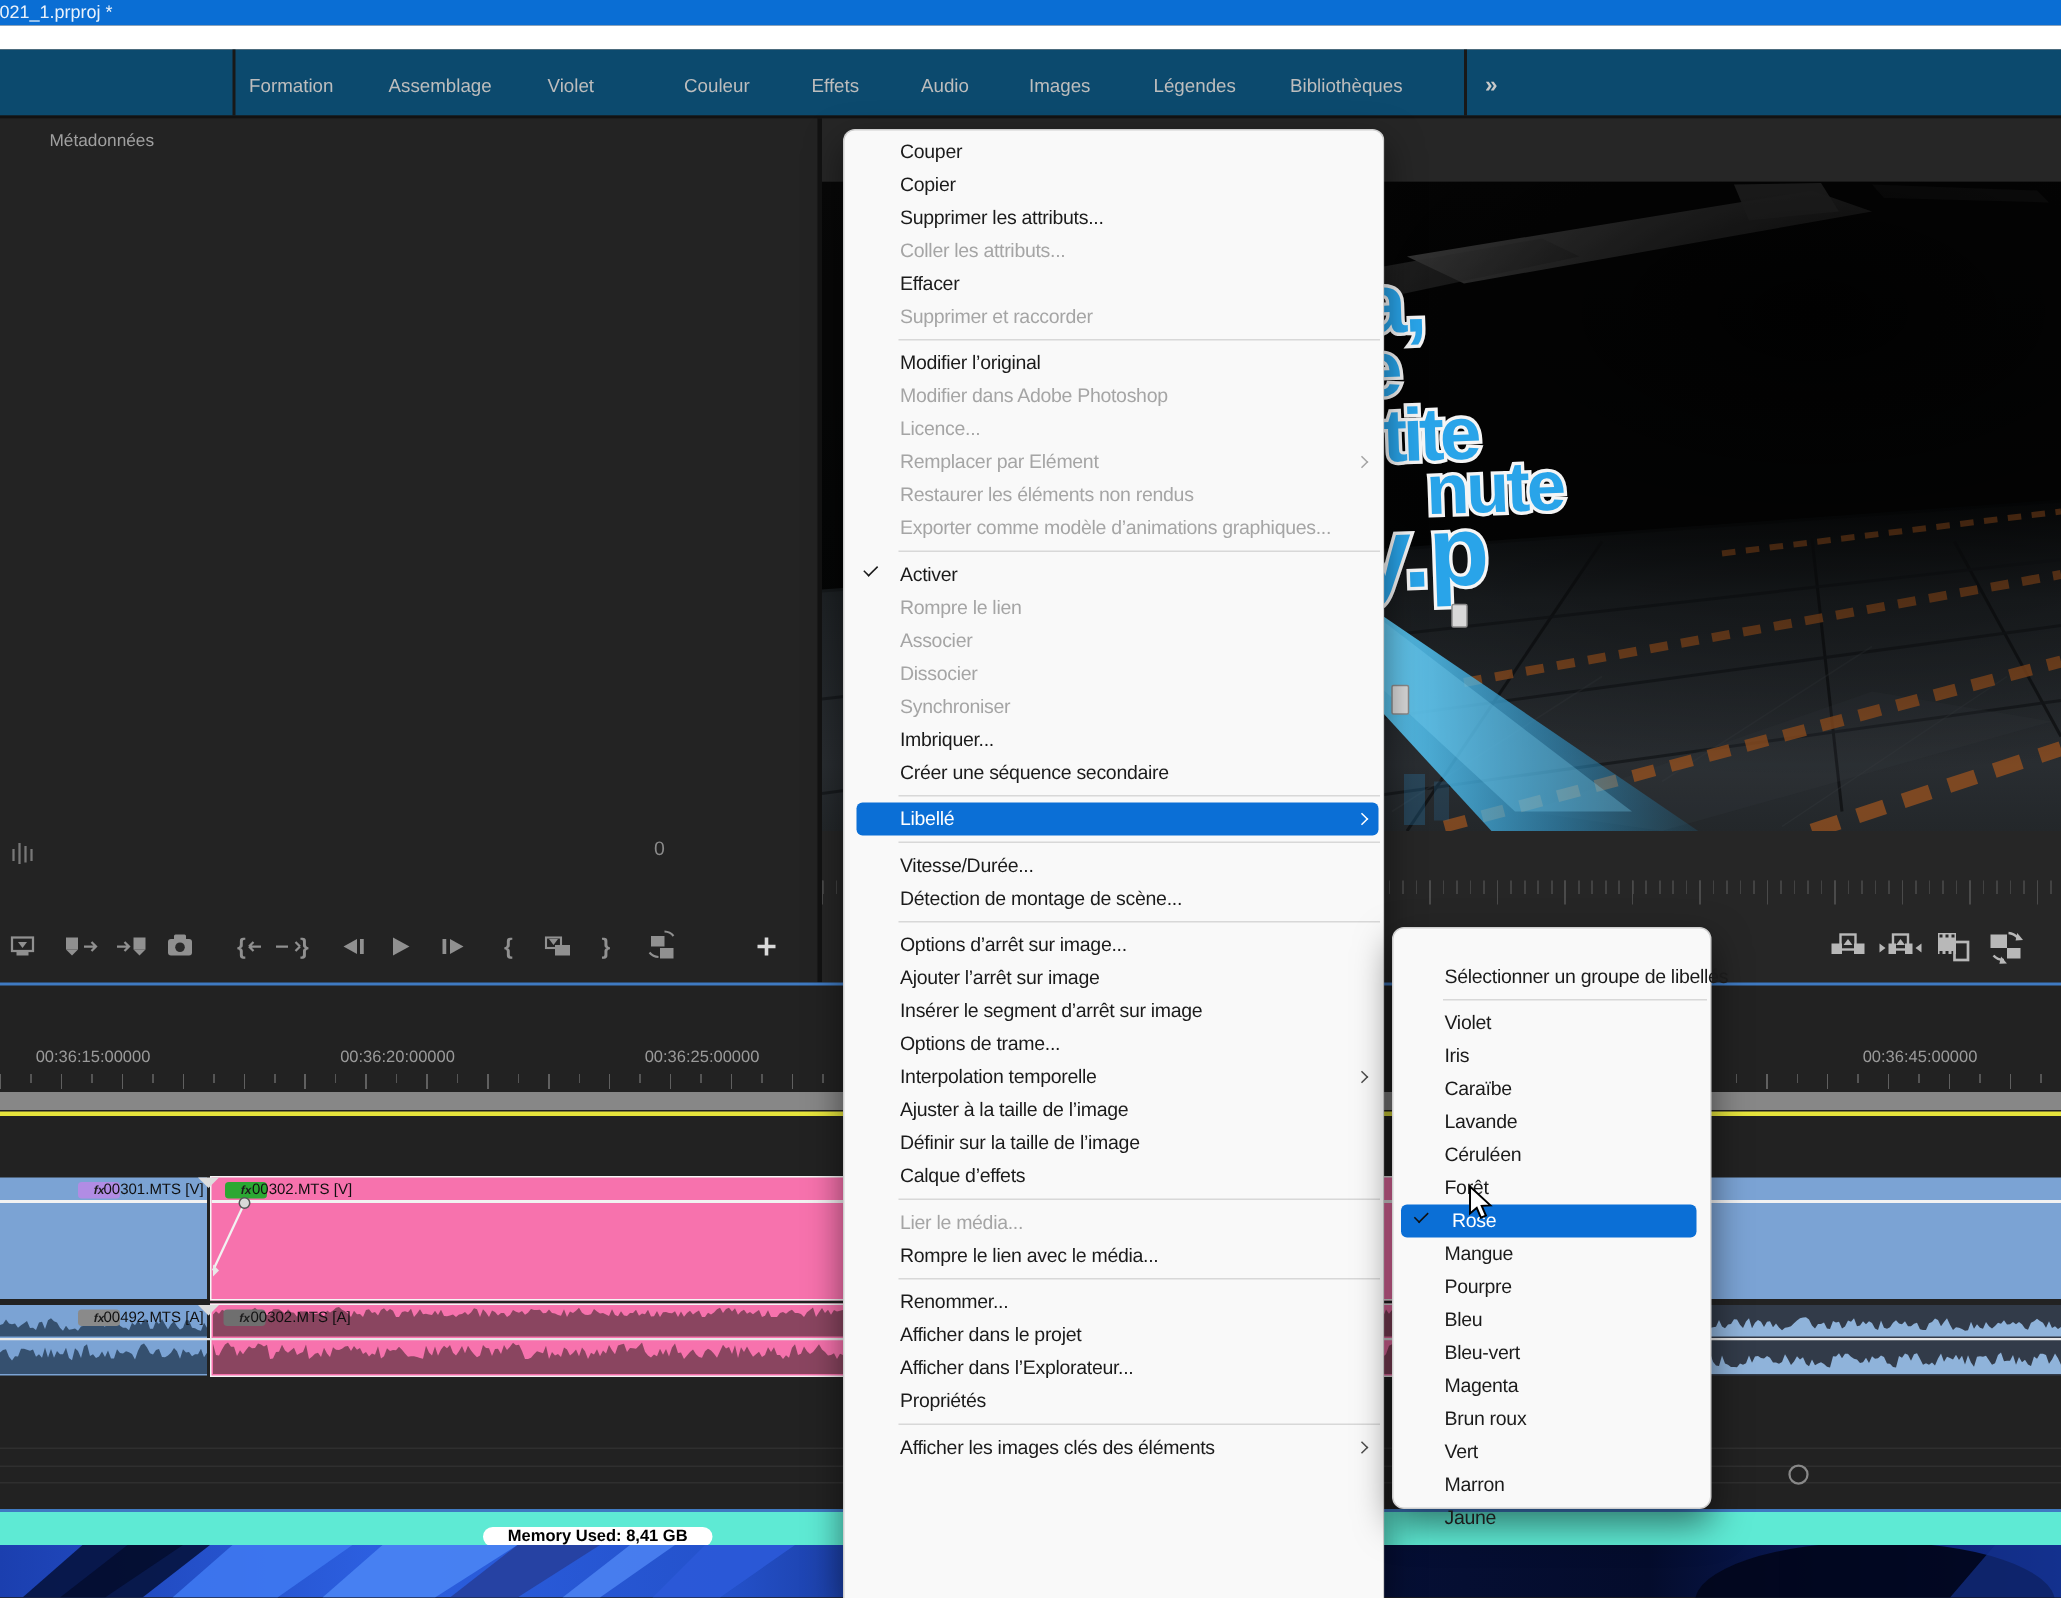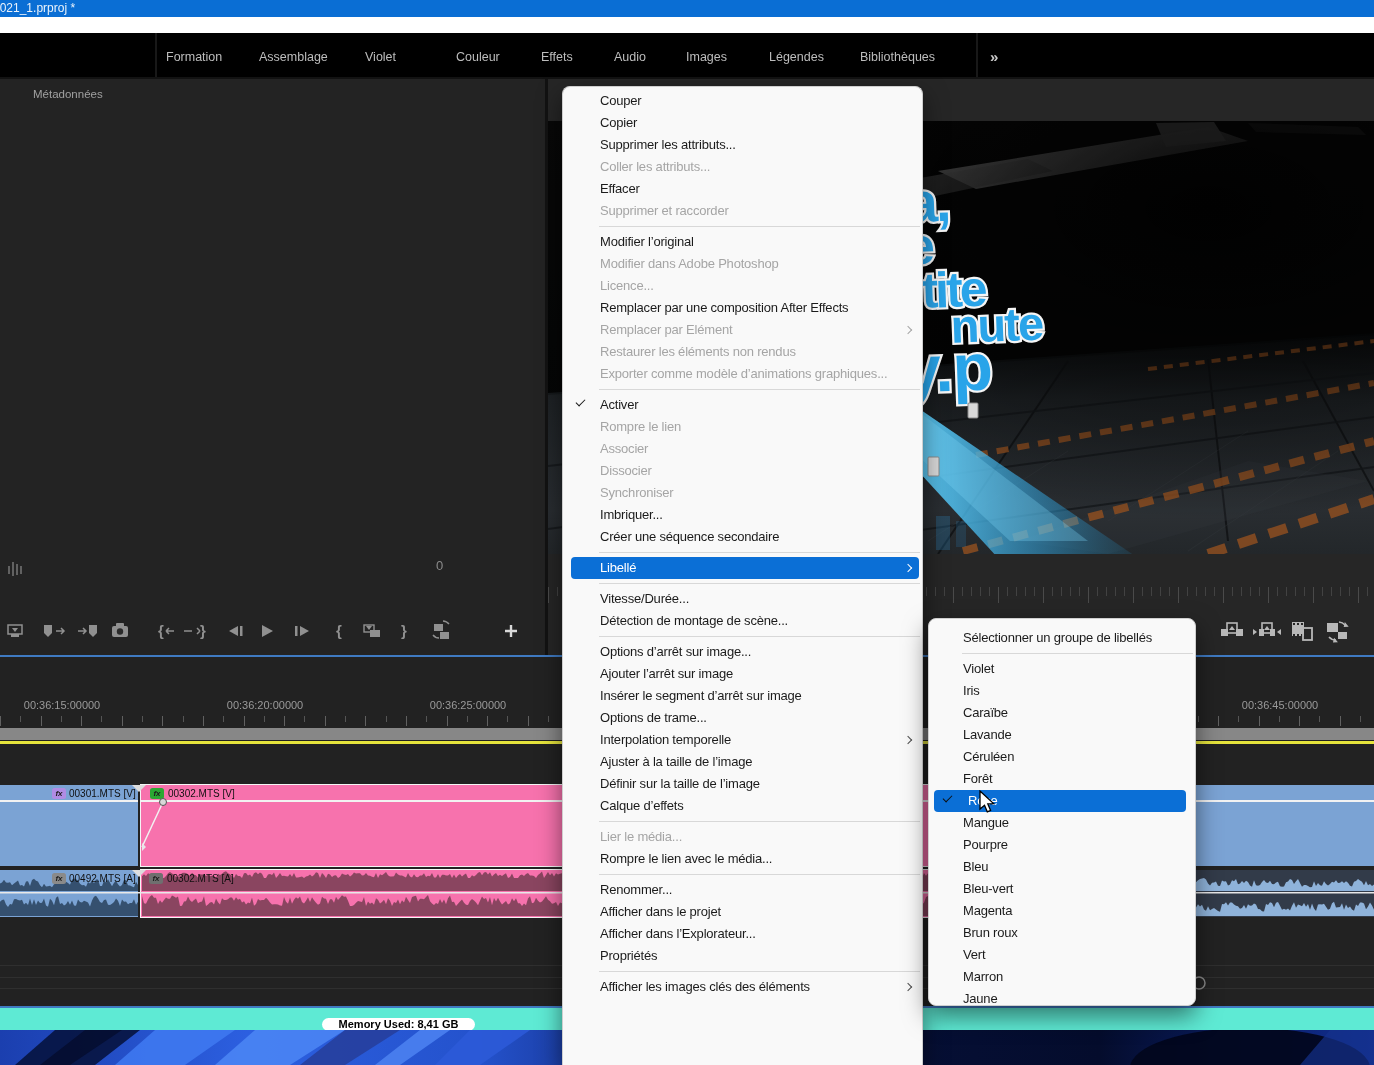--- a/index.html
+++ b/index.html
@@ -2,21 +2,21 @@
 <html><head><meta charset="utf-8">
 <style>
 * { margin:0; padding:0; box-sizing:border-box; }
 html,body { width:1374px; height:1065px; overflow:hidden; background:#1e1e1e;
   font-family:"Liberation Sans",sans-serif; -webkit-font-smoothing:antialiased; }
 .abs { position:absolute; }
 
 #titlebar { left:0; top:0; width:100%; height:17px; background:#0a6ed4; color:#eaf2fb; font-size:12px; }
 #titlebar span { position:absolute; left:-7px; top:1px; }
 #menustrip { left:0; top:17px; width:100%; height:16px; background:#ffffff; }
-#toolbar { left:0; top:33px; width:100%; height:44px; background:#000000; }
+#toolbar { left:0; top:33px; width:100%; height:44px; background:#0c4a6e; }
 #toolbar .tab { position:absolute; top:17px; font-size:12.5px; color:#bdbdbd; }
 #toolbar .seam { position:absolute; top:0; width:2px; height:44px; background:#181818; }
 #toolbar .chev { position:absolute; left:990px; top:15px; color:#c9c9c9; font-size:15px; font-weight:bold; letter-spacing:-3px; }
 
 #leftpanel { left:0; top:79px; width:545px; height:576px; background:#232323; }
 #leftpanel .hd { position:absolute; left:33px; top:9px; font-size:11.5px; color:#a0a0a0;text-align:center; }
 #zero { position:absolute; left:436px; top:479px; font-size:13px; color:#8a8a8a; }
 #progpanel { left:548px; top:79px; width:826px; height:576px; background:#262626; }
 #vgap { left:545px; top:79px; width:3px; height:576px; background:#121212; }
 #hgap { left:0; top:77px; width:100%; height:2px; background:#121212; }
@@ -31,26 +31,26 @@
 #ticks { position:absolute; left:0; top:59px; width:100%; height:10px;
  background:
   repeating-linear-gradient(90deg, #606060 0 1px, transparent 1px 40.6px) 0 0/100% 10px no-repeat,
   repeating-linear-gradient(90deg, #555555 0 1px, transparent 1px 20.3px) 0 0/100% 6px no-repeat; }
 #workbar { position:absolute; left:0; top:71px; width:100%; height:12px; background:#878787; }
 #yellowline { position:absolute; left:0; top:84px; width:100%; height:3px; background:#e6e43c; }
 .trackline { position:absolute; left:0; width:100%; height:1px; background:#2f2f2f; }
 
 .clip { position:absolute; overflow:hidden; }
 .cliptxt { position:absolute; top:3px; font-size:10px; color:#101010; white-space:nowrap; }
-.fxb { position:absolute; top:3px; width:14px; height:11px; border-radius:2.5px; font-size:8px; font-style:italic; font-weight:bold; color:#1c1c1c; text-align:center; line-height:11px; }
+.fxb { position:absolute; top:3px; width:28px; height:11px; border-radius:2.5px; font-size:8px; font-style:italic; font-weight:bold; color:#1c1c1c; text-align:center; line-height:11px; }
 
 .menu { position:absolute; background:#f9f9f9; border:1px solid #cfcfcf;
  box-shadow:0 10px 24px rgba(0,0,0,0.5); font-size:13px; letter-spacing:-0.2px; color:#1b1b1b; z-index:50; }
 #mainmenu { left:562px; top:86px; width:361px; height:980px; border-radius:8px 8px 0 0; padding-top:3px; border-bottom:none; }
-#submenu { left:928px; top:618px; width:268px; height:388px; border-radius:8px; padding-top:8px; }
+#submenu { left:928px; top:618px; width:213px; height:388px; border-radius:8px; padding-top:21px; }
 .mi { position:relative; height:22px; line-height:22px; padding-left:37px; white-space:nowrap; }
 #submenu .mi { padding-left:34px; }
 .mi.dis { color:#a5a5a5; }
 .sep { height:9px; position:relative; }
 .sep:after { content:""; position:absolute; left:36px; right:2px; top:4px; height:1px; background:#d8d8d8; }
 #submenu .sep:after { left:33px; }
 .hl { background:#0b6fd6; color:#ffffff; margin:0 3px 0 8px; padding-left:29px; border-radius:4px; }
 .hl2 { background:#0b6fd6; color:#ffffff; margin:0 9px 0 5px; padding-left:29px; border-radius:4px; }
 .arr { position:absolute; right:11px; top:8px; width:6px; height:6px; border-right:1.5px solid #4c4c4c; border-bottom:1.5px solid #4c4c4c; transform:rotate(-45deg); }
 .dis .arr { border-color:#a5a5a5; }
@@ -335,21 +335,20 @@
 <div class="mi">Couper</div>
 <div class="mi">Copier</div>
 <div class="mi">Supprimer les attributs...</div>
 <div class="mi dis">Coller les attributs...</div>
 <div class="mi">Effacer</div>
 <div class="mi dis">Supprimer et raccorder</div>
 <div class="sep"></div>
 <div class="mi">Modifier l’original</div>
 <div class="mi dis">Modifier dans Adobe Photoshop</div>
 <div class="mi dis">Licence...</div>
-<div class="mi">Remplacer par une composition After Effects</div>
 <div class="mi dis">Remplacer par Elément<span class="arr"></span></div>
 <div class="mi dis">Restaurer les éléments non rendus</div>
 <div class="mi dis">Exporter comme modèle d’animations graphiques...</div>
 <div class="sep"></div>
 <div class="mi"><span class="chk"></span>Activer</div>
 <div class="mi dis">Rompre le lien</div>
 <div class="mi dis">Associer</div>
 <div class="mi dis">Dissocier</div>
 <div class="mi dis">Synchroniser</div>
 <div class="mi">Imbriquer...</div>

